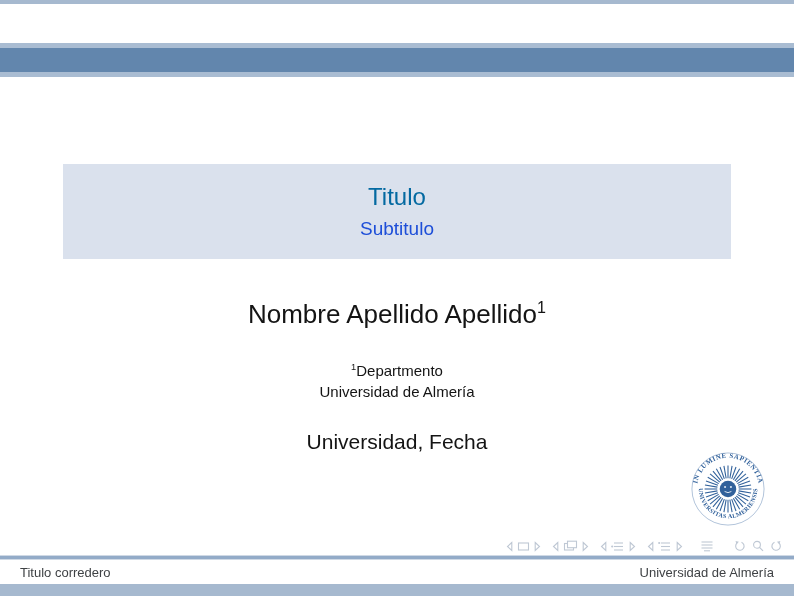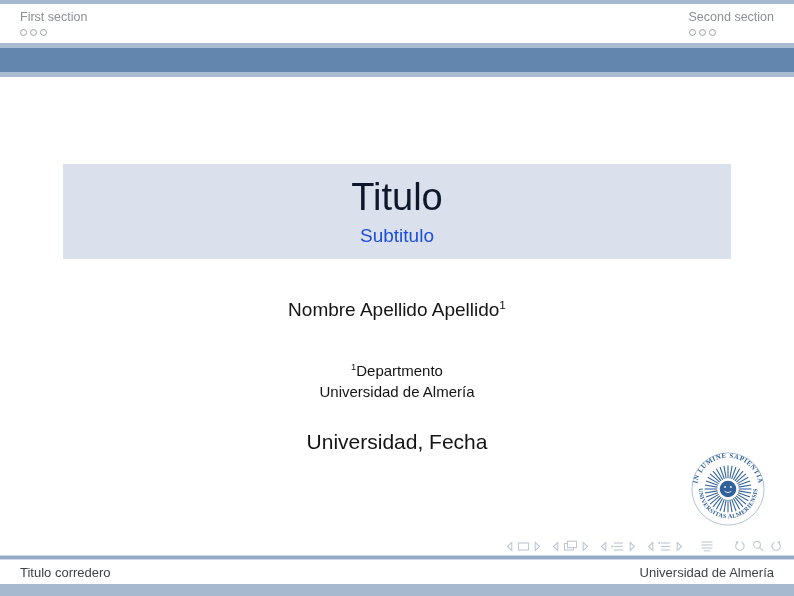--- a/index.html
+++ b/index.html
@@ -17,26 +17,26 @@
   .header{top:4px;height:39px;background:#fff;display:flex;justify-content:space-between;
           align-items:flex-start;padding:6px 20px 0;box-sizing:border-box;}
   .section-nav{display:flex;flex-direction:column;}
   .section-label{font-size:12.5px;color:#8a8f96;line-height:15px;}
   .dots{display:flex;gap:3px;margin-top:4px;}
   .dot{width:7px;height:7px;border:1.2px solid #9aa0a8;border-radius:50%;box-sizing:border-box;background:#fff;}
 
   
   .title-box{position:absolute;left:63px;top:164px;width:668px;height:95px;background:#dae1ed;
              display:flex;flex-direction:column;align-items:center;justify-content:center;gap:10px;}
-  .title{font-size:38px;color:#0f172a;line-height:1;}
+  .title{font-size:24px;color:#0369a1;line-height:1;}
   .subtitle{font-size:19px;color:#1d4ed8;line-height:1;}
 
   
   .cline{position:absolute;left:0;width:100%;text-align:center;color:#141414;}
-  .author-line{top:299px;font-size:19px;text-align:center;}
+  .author-line{top:299px;font-size:26px;text-align:center;}
   .inst1{top:362px;font-size:15px;}
   .inst2{top:383px;font-size:15px;}
   .date-line{top:430px;font-size:21px;}
   sup{font-size:62%;vertical-align:super;line-height:0;}
 
   
   .seal{position:absolute;left:689px;top:450px;width:78px;height:78px;}
 
   
   .navbar{position:absolute;top:540px;right:11px;display:flex;align-items:center;gap:11px;}
@@ -54,38 +54,20 @@
 </head>
 <body>
 
 <div class="slide">
 
   <div class="abs topbar"></div>
   <div class="abs sep1"></div>
   <div class="abs bandmain"></div>
   <div class="abs sep2"></div>
 
-  <div class="abs header">
-    <div class="section-nav">
-      <span class="section-label">First section</span>
-      <span class="dots">
-        <span class="dot"></span>
-        <span class="dot"></span>
-        <span class="dot"></span>
-      </span>
-    </div>
-    <div class="section-nav">
-      <span class="section-label">Second section</span>
-      <span class="dots">
-        <span class="dot"></span>
-        <span class="dot"></span>
-        <span class="dot"></span>
-      </span>
-    </div>
-  </div>
 
   <div class="title-box">
     <div class="title">Titulo</div>
     <div class="subtitle">Subtitulo</div>
   </div>
 
   <div class="cline author-line">
     <span>Nombre Apellido Apellido</span><sup>1</sup>
   </div>
   <div class="cline inst1">

